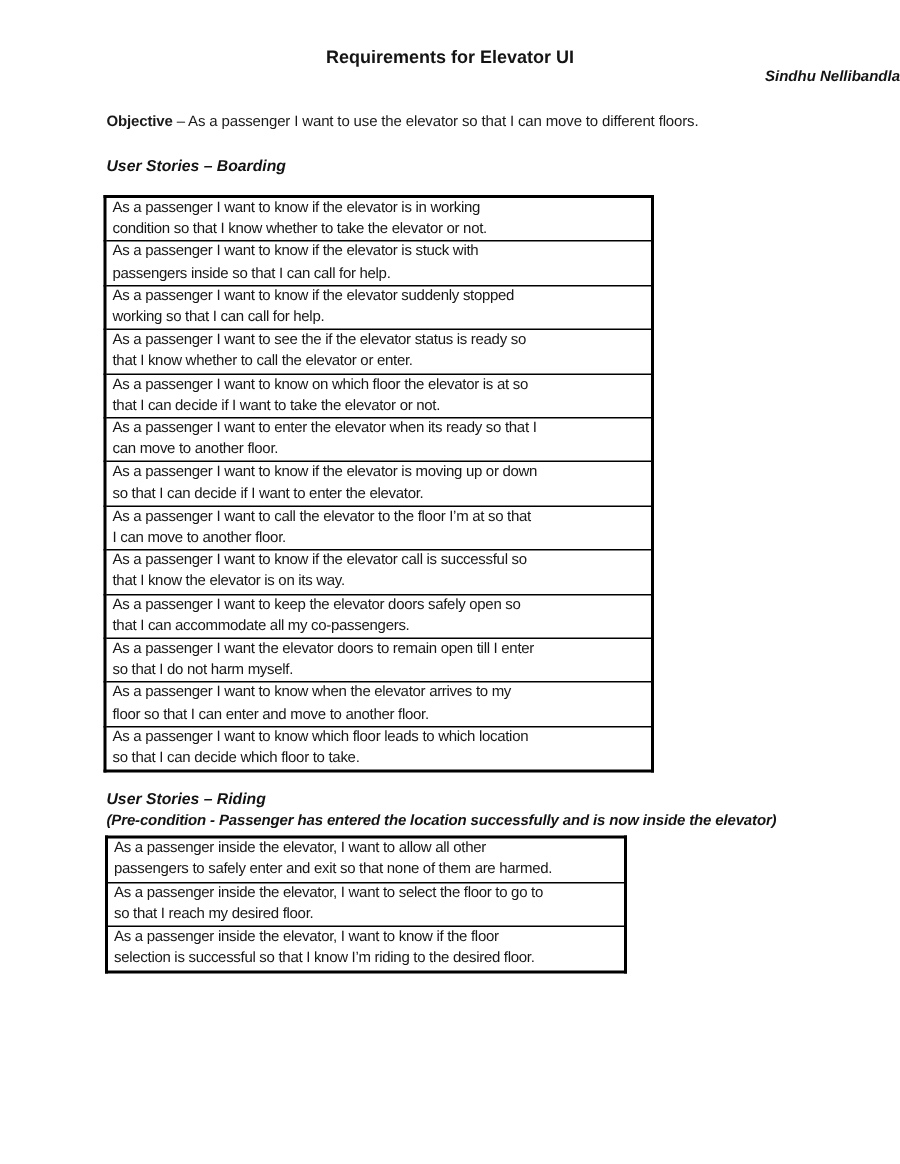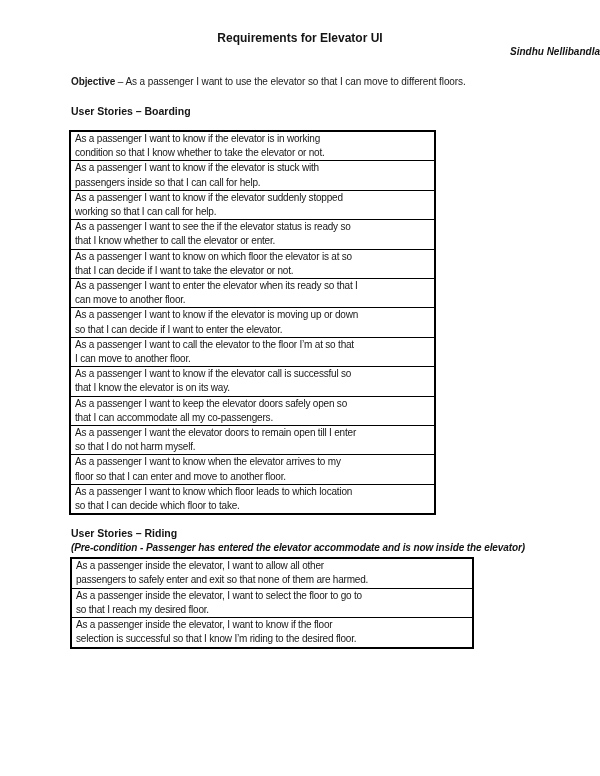--- a/index.html
+++ b/index.html
@@ -40,20 +40,21 @@
     line-height: 13px;
     letter-spacing: -0.1px;
   }
   .objective-label { font-weight: bold; }
   .section-heading {
     margin: 17px 0 0 71px;
     font-size: 10.5px;
     font-weight: bold;
     line-height: 13px;
     color: #141414;
+    font-style: italic;
   }
   .precondition {
     margin: 1px 0 0 71px;
     font-size: 10px;
     font-weight: bold;
     font-style: italic;
     line-height: 13px;
     letter-spacing: -0.1px;
     white-space: nowrap;
     color: #141414;
@@ -61,21 +62,21 @@
   table.stories {
     border-collapse: collapse;
     table-layout: fixed;
     border: 2px solid #000000;
   }
   table.stories-boarding {
     width: 367px;
     margin: 12px 0 0 69px;
   }
   table.stories-riding {
-    width: 404px;
+    width: 348px;
     margin: 3px 0 0 70px;
   }
   table.stories td {
     border: 1px solid #000000;
     padding: 0 4px;
     font-size: 10px;
     line-height: 14.2px;
     height: 28.4px;
     vertical-align: middle;
     white-space: pre-line;
@@ -147,21 +148,21 @@
 floor so that I can enter and move to another floor.</td>
         </tr>
       <tr>
           <td>As a passenger I want to know which floor leads to which location
 so that I can decide which floor to take.</td>
         </tr>
     </tbody>
   </table>
 
   <div class="section-heading section-heading-riding">User Stories – Riding</div>
-  <div class="precondition">(Pre-condition - Passenger has entered the elevator accommodate and is now inside the elevator)</div>
+  <div class="precondition">(Pre-condition - Passenger has entered the location successfully and is now inside the elevator)</div>
 
   <table class="stories stories-riding">
     <tbody>
       <tr>
           <td>As a passenger inside the elevator, I want to allow all other
 passengers to safely enter and exit so that none of them are harmed.</td>
         </tr>
       <tr>
           <td>As a passenger inside the elevator, I want to select the floor to go to
 so that I reach my desired floor.</td>

